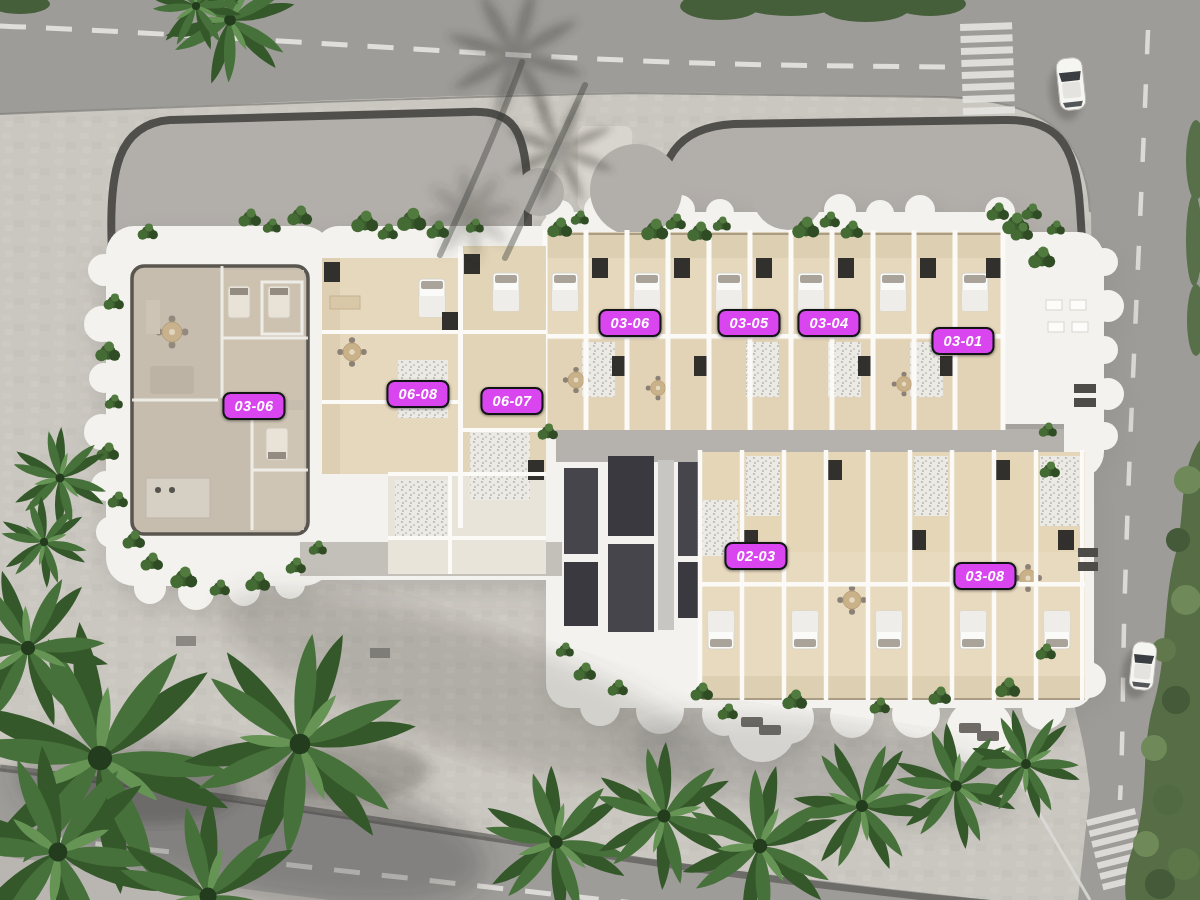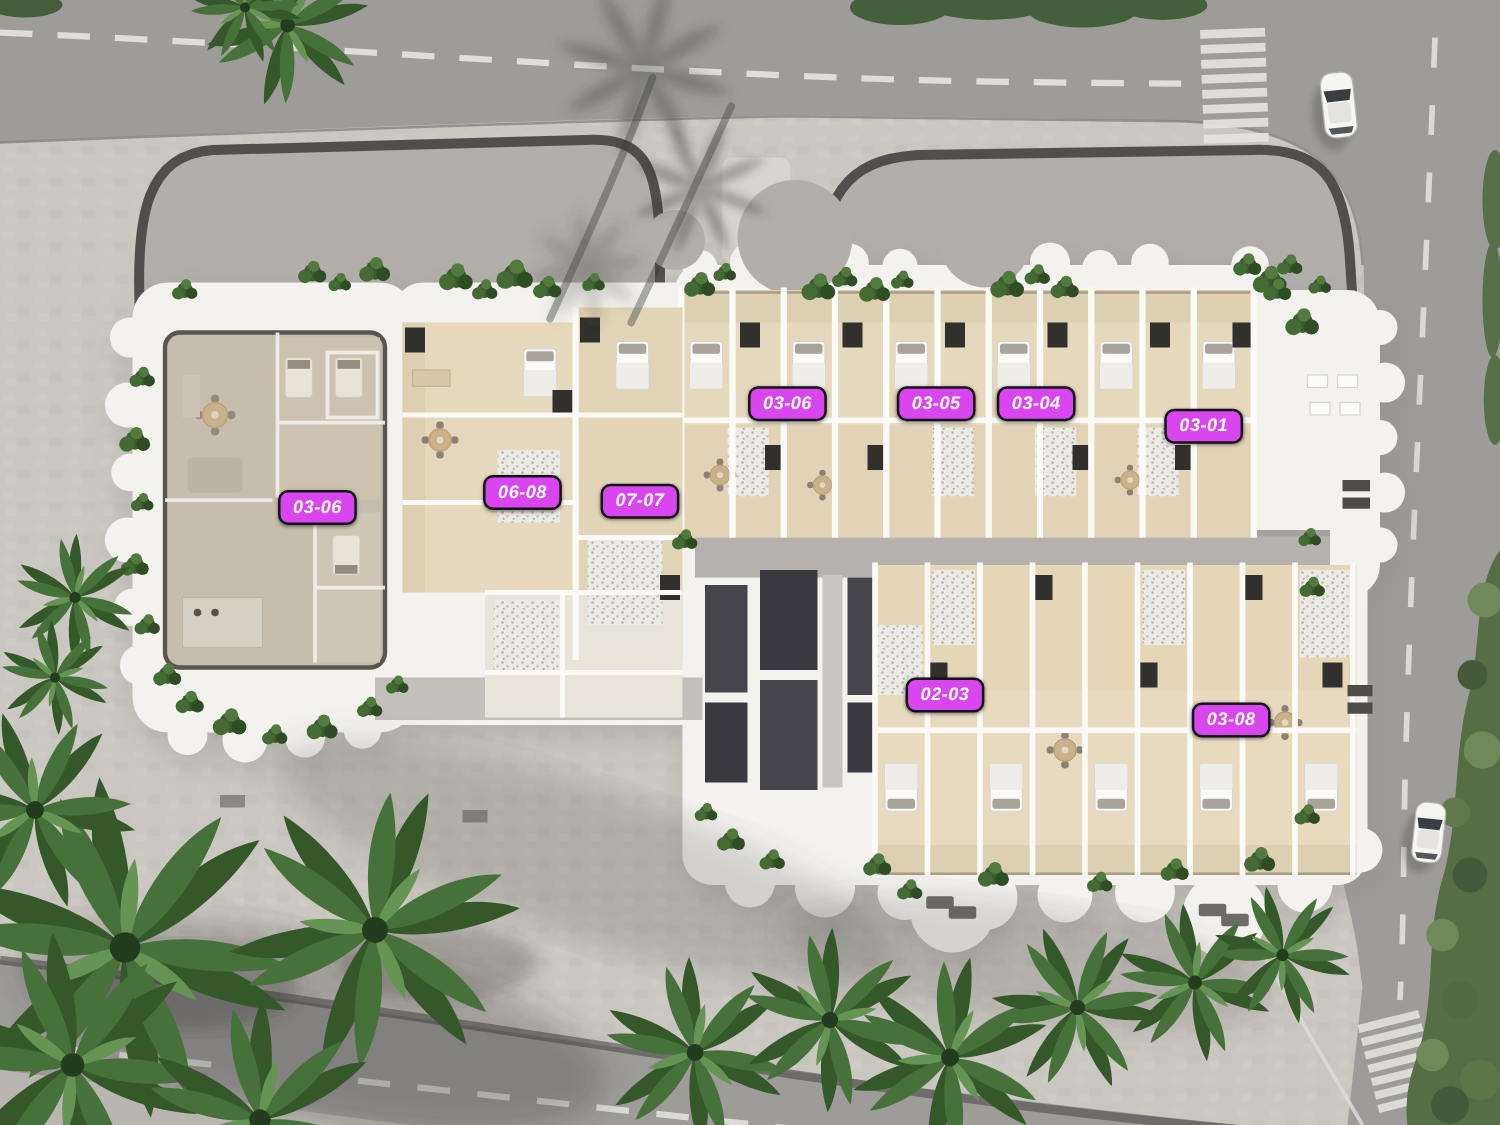--- a/index.html
+++ b/index.html
@@ -496,17 +496,17 @@
   <use href="#car" transform="translate(1143,666) rotate(6) scale(.92)"></use>
 </g>
 </svg>
 
 <div class="unit-label" style="left:963px;top:341px">03-01</div>
 <div class="unit-label" style="left:985px;top:576px">03-08</div>
 <div class="unit-label" style="left:756px;top:556px">02-03</div>
 <div class="unit-label" style="left:829px;top:323px">03-04</div>
 <div class="unit-label" style="left:749px;top:323px">03-05</div>
 <div class="unit-label" style="left:630px;top:323px">03-06</div>
-<div class="unit-label" style="left:512px;top:401px">07-07</div>
+<div class="unit-label" style="left:512px;top:401px">06-07</div>
 <div class="unit-label" style="left:418px;top:394px">06-08</div>
 <div class="unit-label" style="left:254px;top:406px">03-06</div>
 
 </div>
 
 </body></html>

